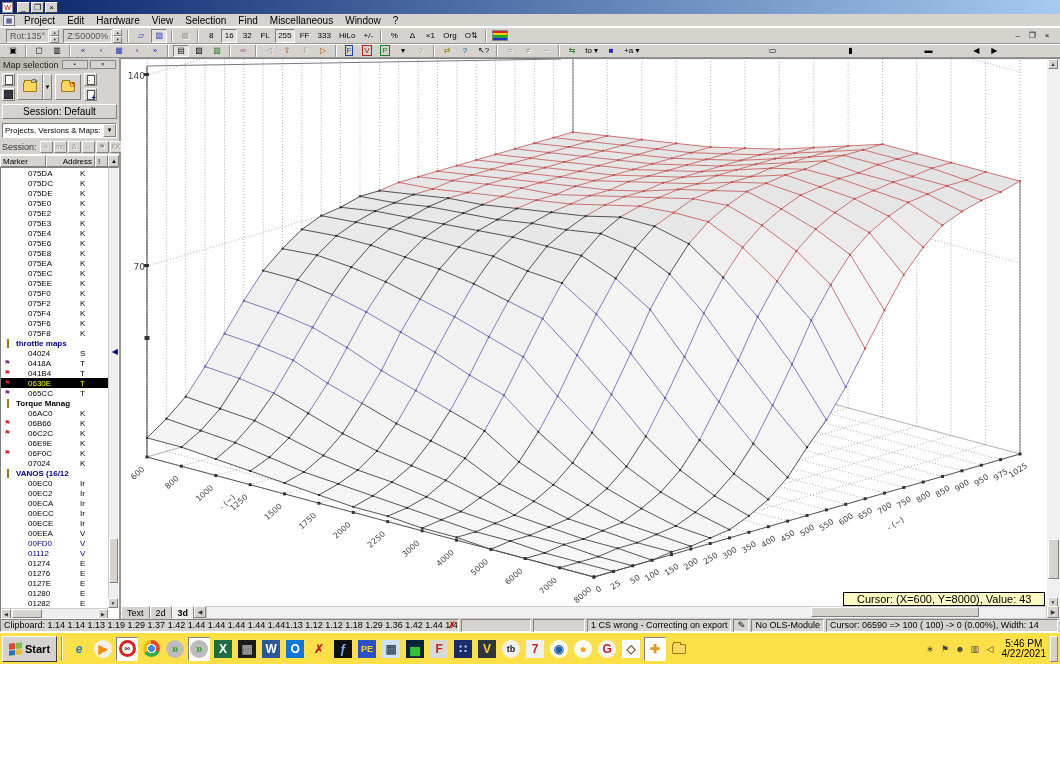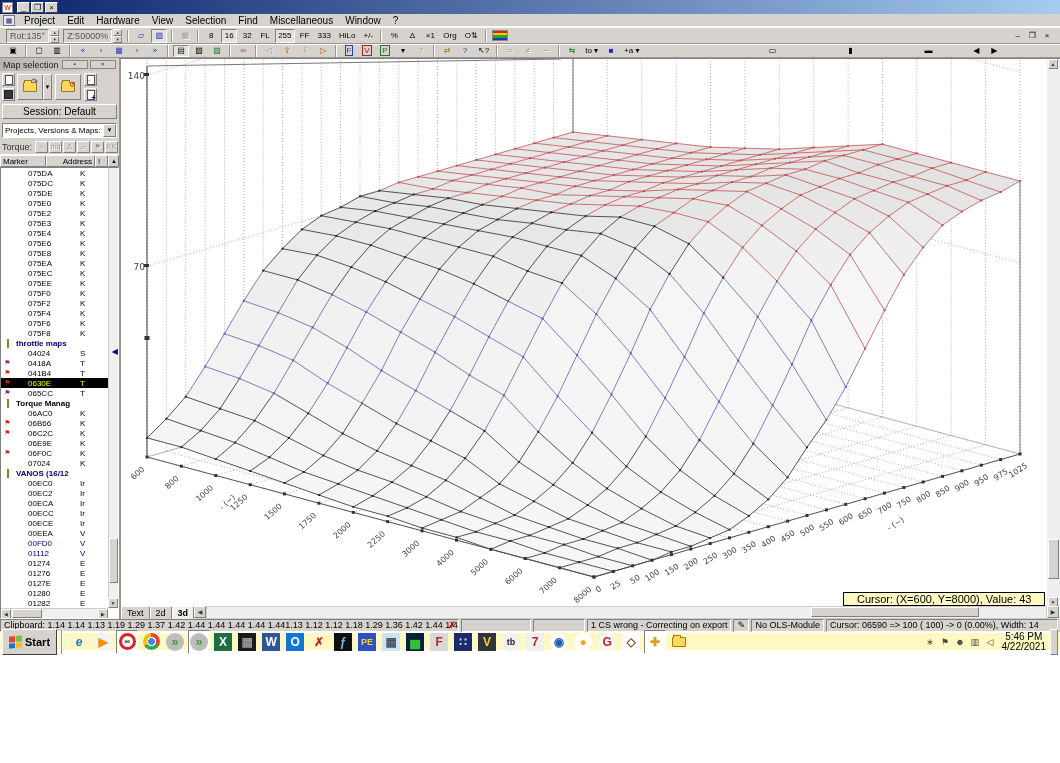--- a/index.html
+++ b/index.html
@@ -121,21 +121,21 @@
 
   
   #statusbar { position:absolute; left:0; top:619px; width:1060px; height:13px; background:#d6d3ce;
     display:flex; align-items:stretch; font-size:9px; }
   .sseg { border:1px solid; border-color:#808080 #fff #fff #808080; margin-right:2px; padding:0 3px;
     line-height:11px; white-space:nowrap; overflow:hidden; position:relative; }
   #seg-clipboard { flex:1; }
   #seg-clipboard .redx { position:absolute; right:2px; top:0; color:#c00; font-weight:bold; }
 
   
-  #taskbar { position:absolute; left:0; top:632px; width:1060px; height:18px; background:#fef9c3;
+  #taskbar { position:absolute; left:0; top:632px; width:1060px; height:32px; background:#fde047;
     border-top:1px solid #fff; display:flex; align-items:center; padding:0 2px; }
   #start-btn { height:26px; display:flex; align-items:center; padding:0 6px; background:#d6d3ce;
     border:1px solid; border-color:#fff #404040 #404040 #fff; font-weight:bold; font-size:11px; }
   .winflag { width:13px; height:12px; display:grid; grid-template:1fr 1fr / 1fr 1fr; gap:1px; margin-right:3px;
     transform:skewY(-6deg); }
   .winflag i { display:block; }
   .ql-sep { width:2px; height:24px; margin:0 4px; border-left:1px solid #9a968f; border-right:1px solid #fff; }
   .app-ico { width:22px; height:24px; margin:0 1px; display:flex; align-items:center; justify-content:center; }
   .app-ico.active { background:#fff; border:1px solid; border-color:#808080 #fff #fff #808080; }
   .app-glyph { width:18px; height:18px; display:flex; align-items:center; justify-content:center;
@@ -311,21 +311,21 @@
               <span class="ic-doc plus"></span>
             </div>
         </div>
       </div>
       <div class="session-btn">Session: Default</div>
       <div class="combo">
         <span class="cval">Projects, Versions &amp; Maps:  (Ctrl</span>
         <span class="cdd">▼</span>
       </div>
       <div class="filter-row">
-        <span>Torque:</span>
+        <span>Session:</span>
         <span class="fbtns" id="filter-buttons">
             <span class="fmini">≈</span>
             <span class="fmini">mq</span>
             <span class="fmini">Δ</span>
             <span class="fmini">▱</span>
             <span class="fmini">⚑</span>
             <span class="fmini">KK</span>
           </span>
       </div>
       <div class="list-header">

